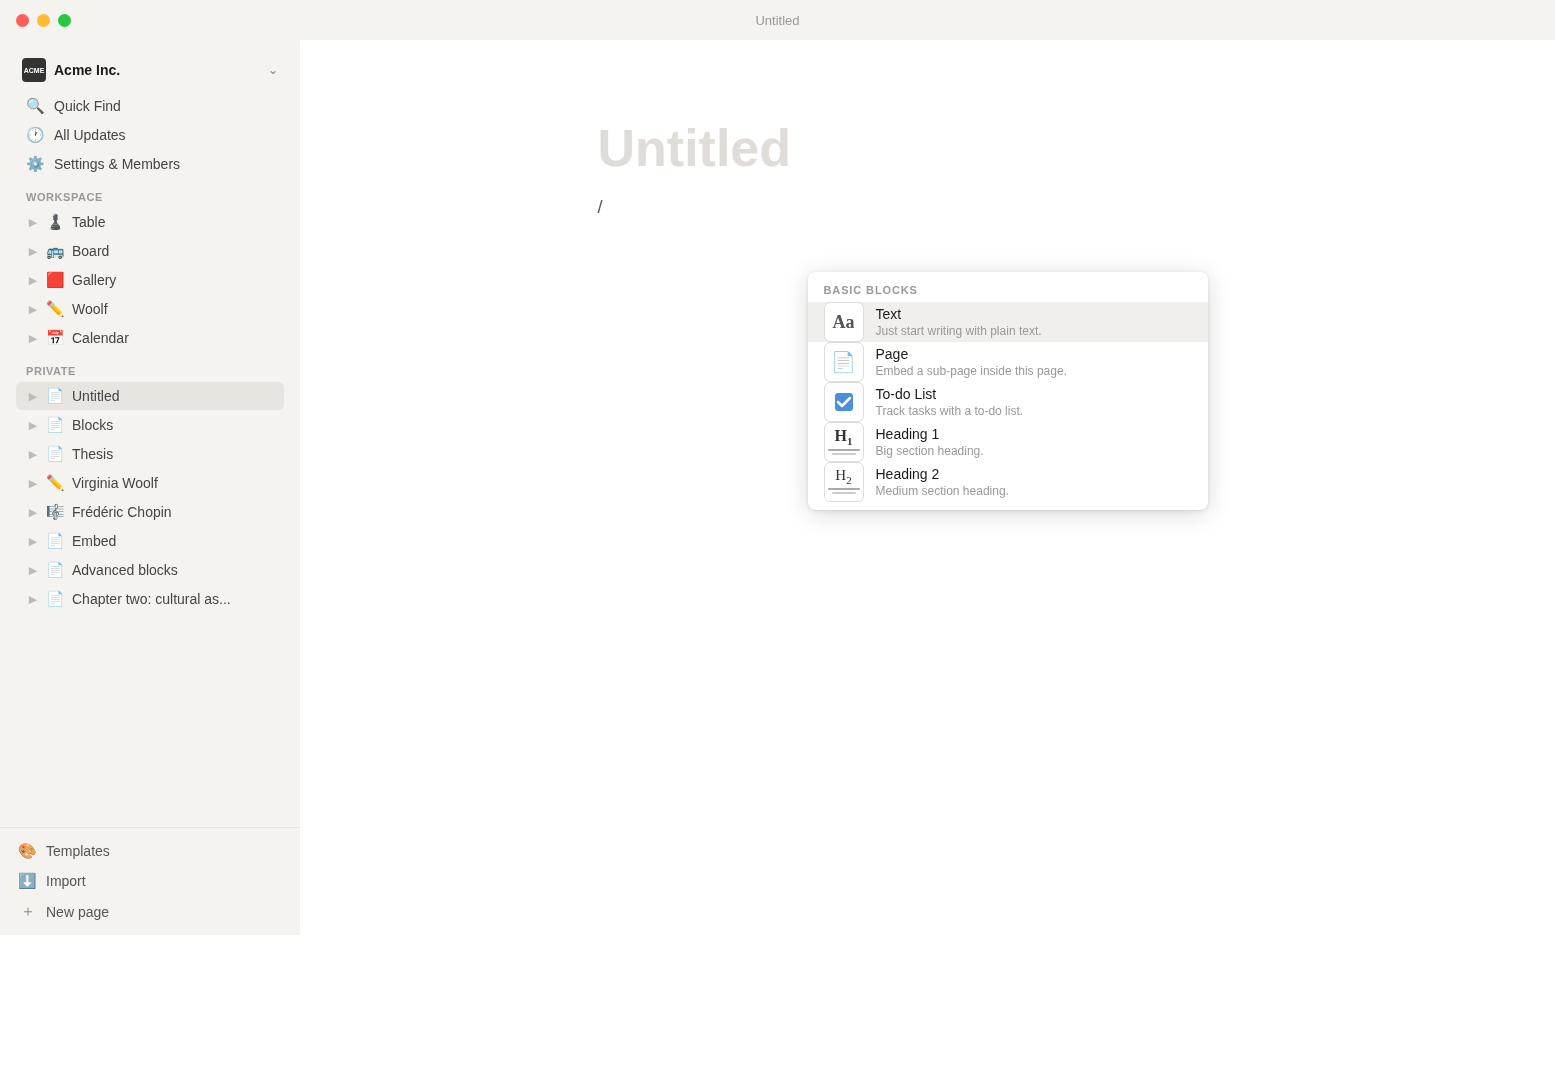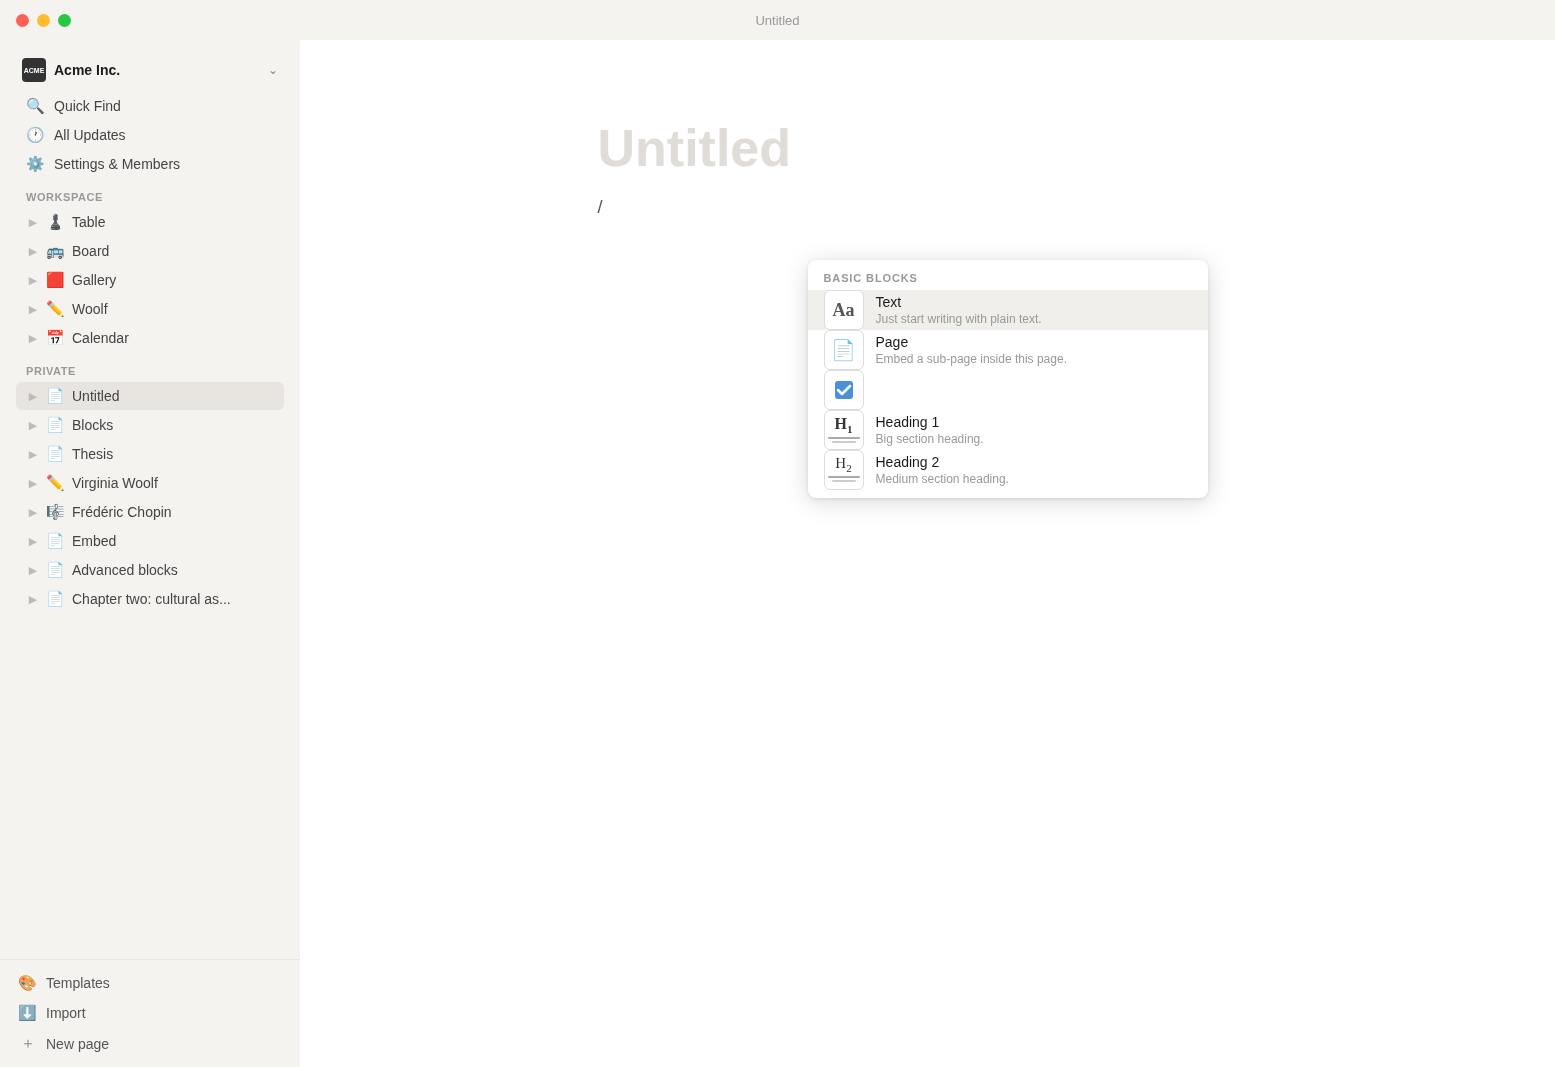--- a/index.html
+++ b/index.html
@@ -43,21 +43,21 @@
     }
 
     
     .sidebar {
       width: 300px;
       min-width: 300px;
       background: #f5f3f0;
       display: flex;
       flex-direction: column;
       padding-top: 40px;
-      height: 1067px;
+      height: 935px;
       overflow-y: auto;
       gap: 11px;
     }
 
     .sidebar-top {
       padding: 12px 12px 8px 12px;
     }
 
     .workspace-header {
       display: flex;
@@ -188,21 +188,21 @@
       font-size: 18px;
       color: #555;
       margin-bottom: 8px;
       display: flex;
       align-items: center;
     }
 
     
     .block-menu {
       position: absolute;
-      top: 220px;
+      top: 232px;
       left: 50%;
       transform: translateX(-120px);
       width: 400px;
       background: #fff;
       border-radius: 8px;
       box-shadow: 0 4px 24px rgba(0,0,0,0.15), 0 1px 4px rgba(0,0,0,0.1);
       overflow: hidden;
       z-index: 200;
     }
 
@@ -412,20 +412,24 @@
         </div>
       </div>
 
       <div class="block-menu-item">
         <div class="block-icon todo">
           <svg width="22" height="22" viewBox="0 0 22 22">
             <rect x="2" y="2" width="18" height="18" rx="3" fill="#4a90d9"></rect>
             <polyline points="5,11 9,15 17,7" stroke="white" stroke-width="2.5" fill="none" stroke-linecap="round" stroke-linejoin="round"></polyline>
           </svg>
         </div>
+        <div class="block-menu-item-info">
+          <div class="block-menu-item-title">To-do List</div>
+          <div class="block-menu-item-desc">Track tasks with a to-do list.</div>
+        </div>
       </div>
 
       <div class="block-menu-item">
         <div class="block-icon" style="font-size:15px; font-family: Georgia, serif; flex-direction:column; justify-content: flex-start; padding-top: 4px;">
           <span style="font-size:16px; font-weight:700; color:#333;">H<sub style="font-size:11px;">1</sub></span>
           <div style="width:32px; height:2px; background:#aaa; border-radius:1px; margin-top:2px;"></div>
           <div style="width:24px; height:2px; background:#ccc; border-radius:1px; margin-top:2px;"></div>
         </div>
         <div class="block-menu-item-info">
           <div class="block-menu-item-title">Heading 1</div>

